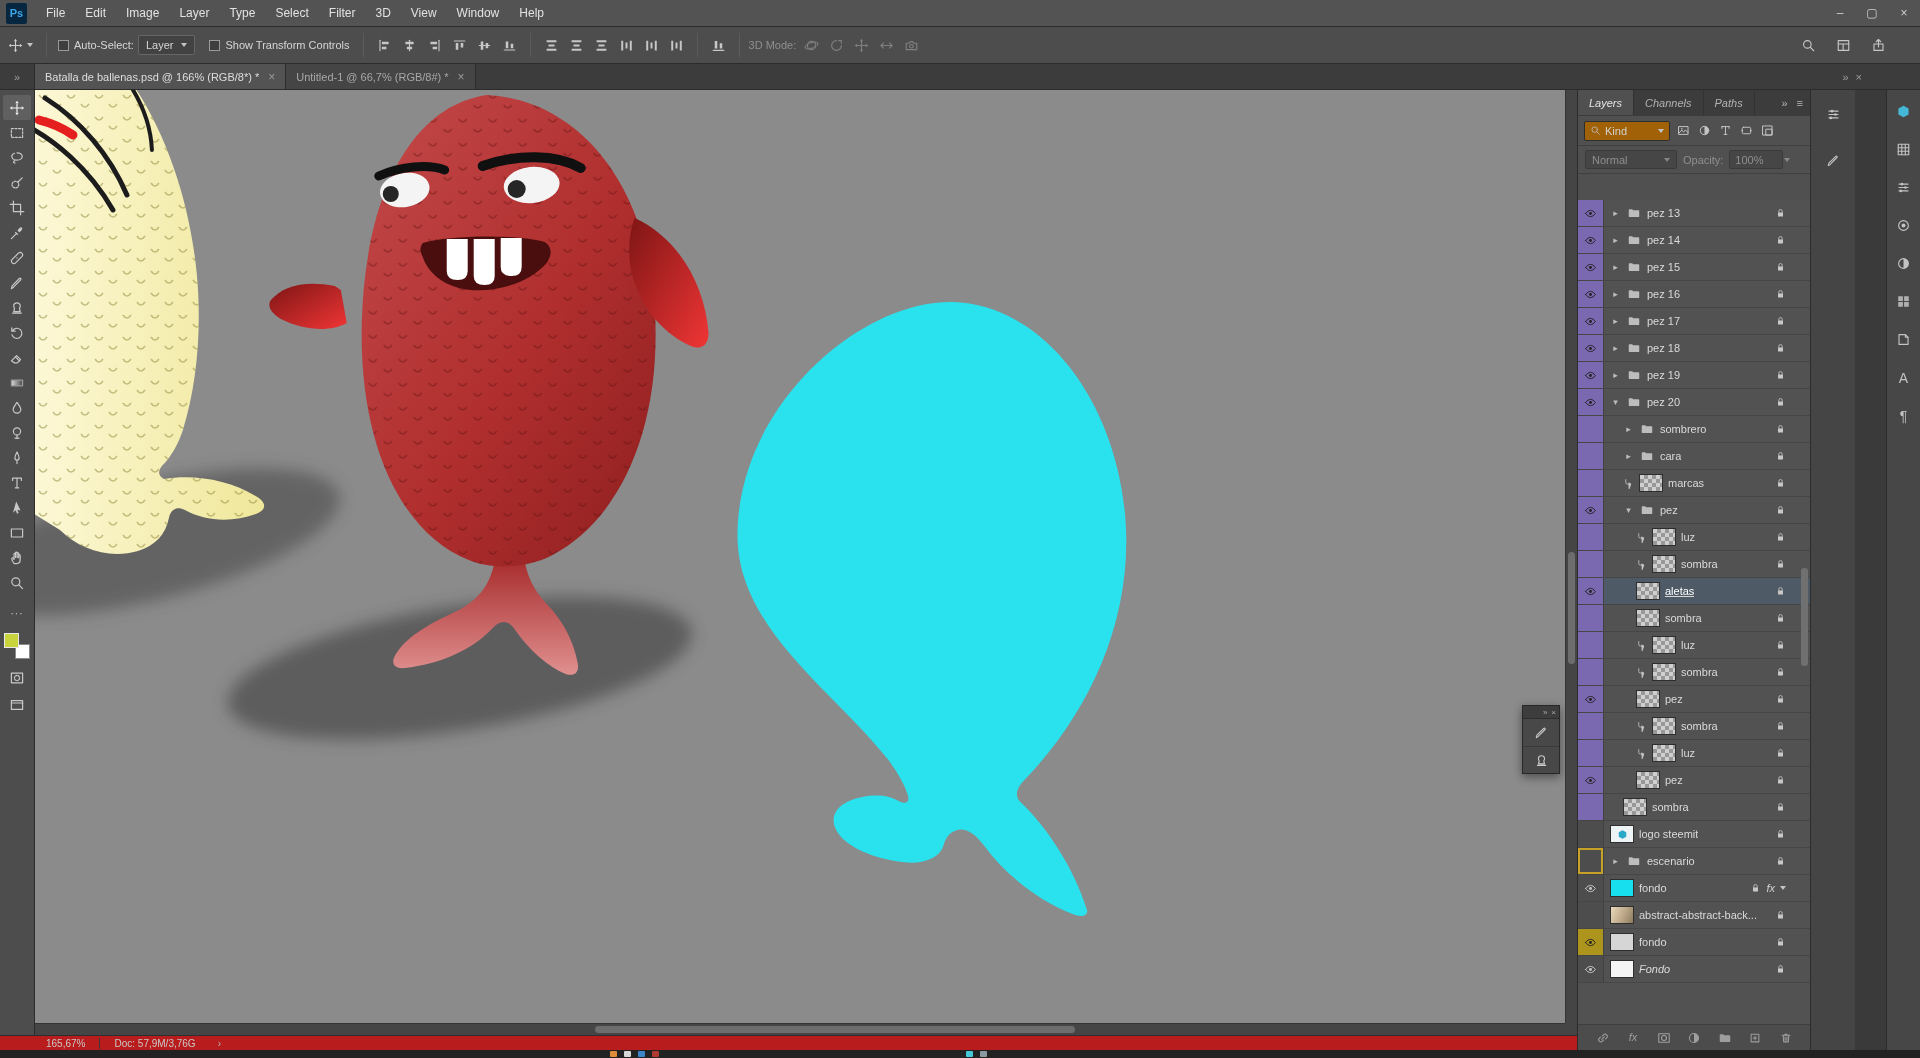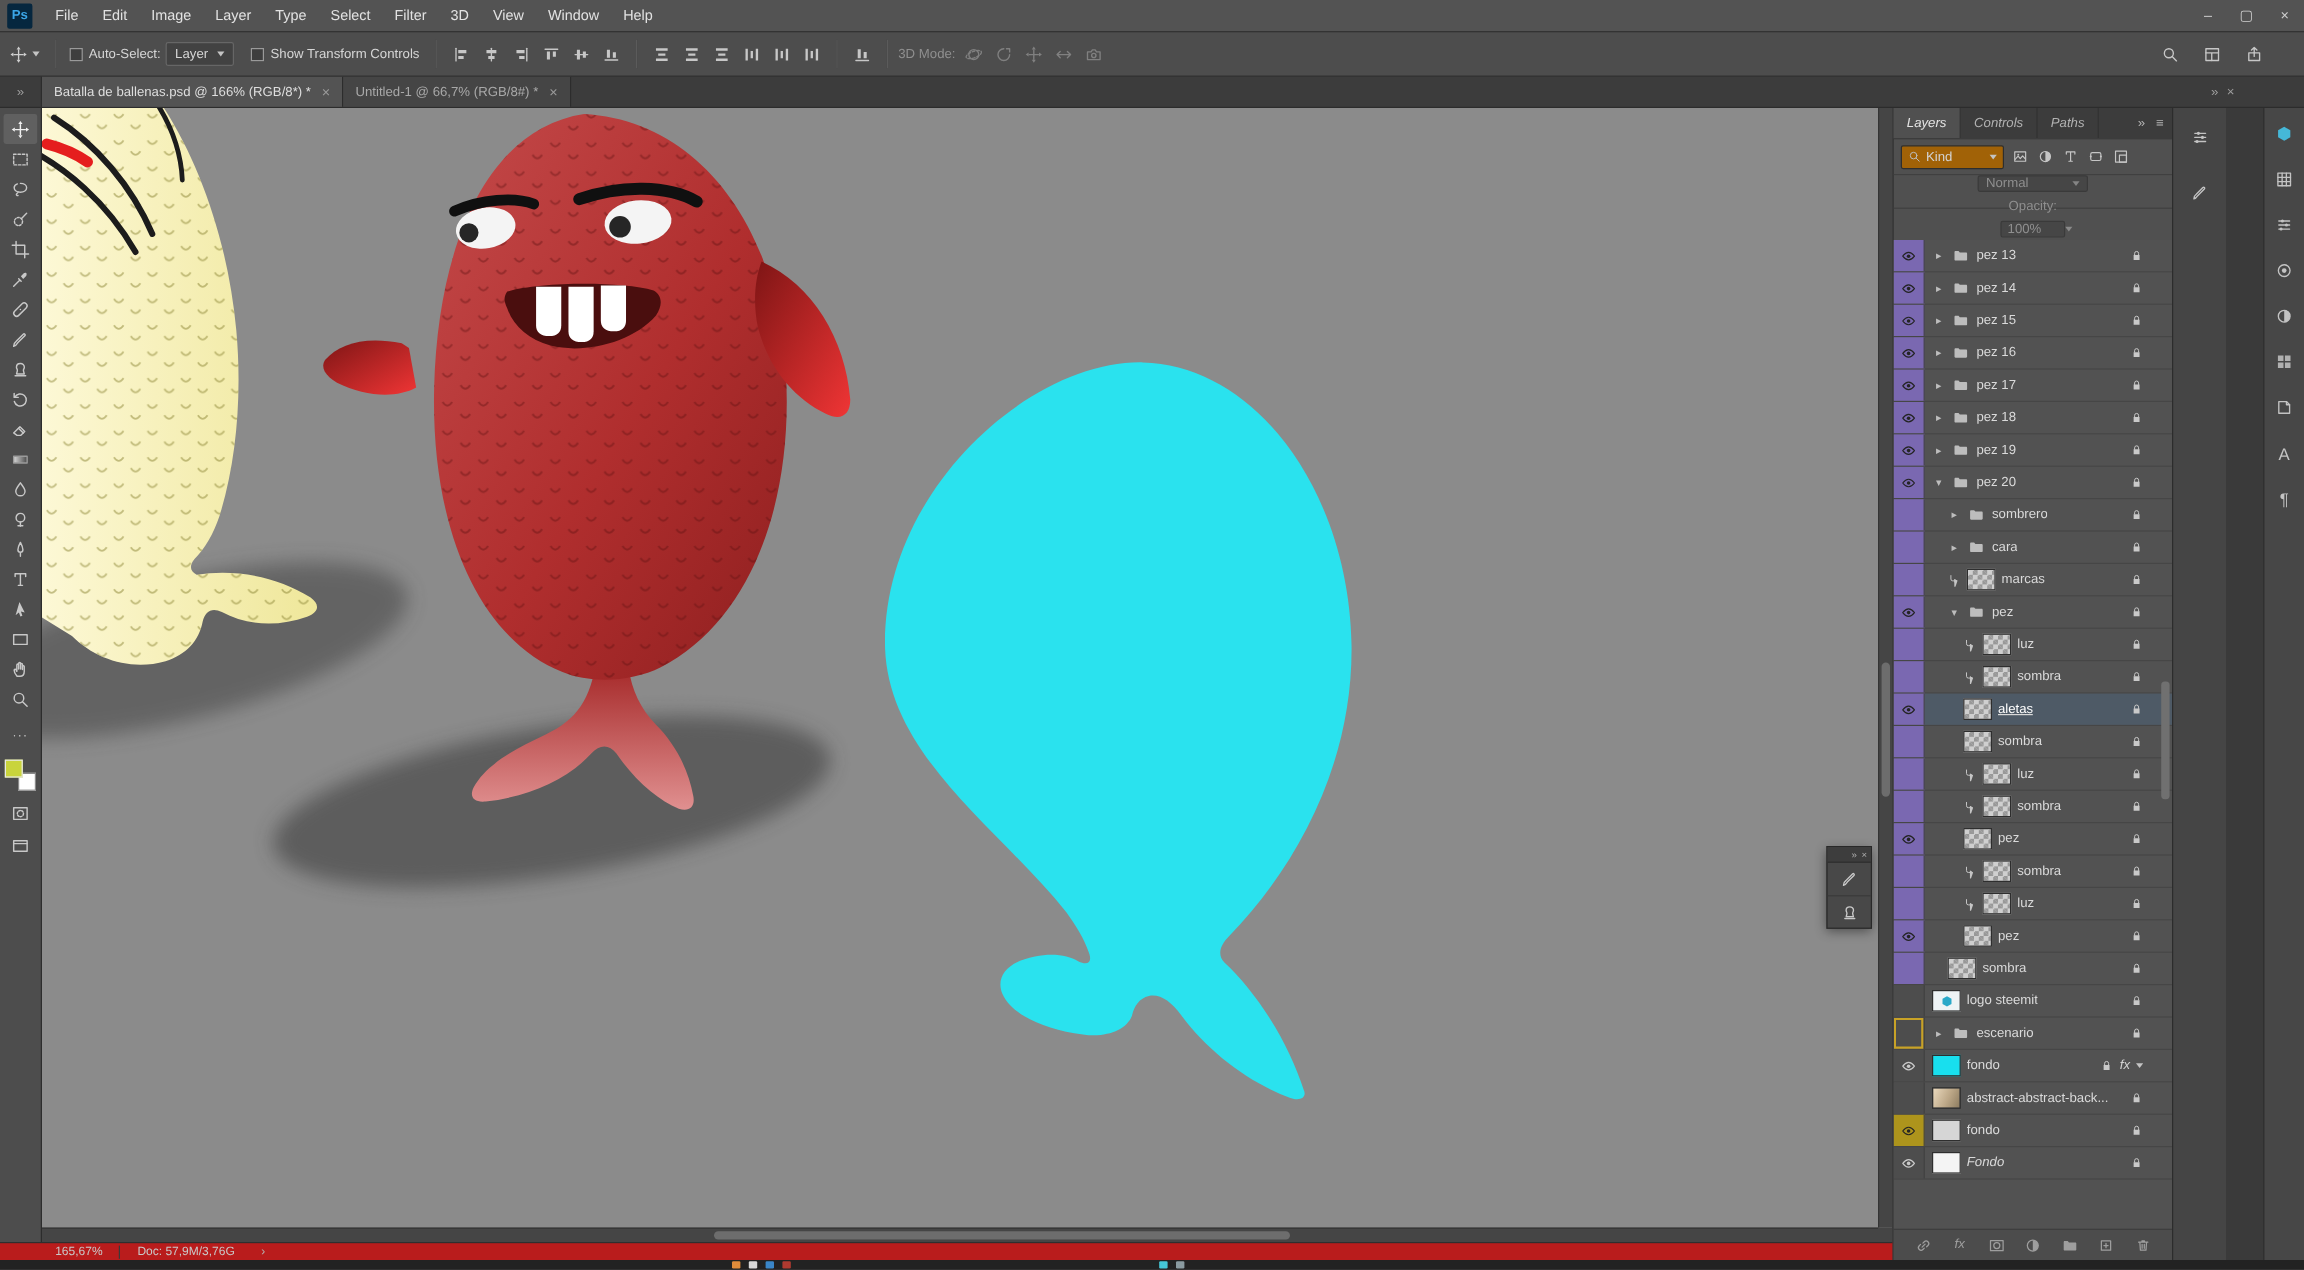--- a/index.html
+++ b/index.html
@@ -74,21 +74,21 @@
   #panel-tabs-host{display:flex;}
   .ptab{padding:0 11px;line-height:26px;color:#b2b2b2;border-right:1px solid #323232;font-style:italic;}
   .ptab.active{background:#505050;color:#e4e4e4;}
   .ptab-ctrl{margin-left:auto;display:flex;align-items:center;gap:9px;padding-right:7px;color:#b5b5b5;font-size:11px;}
   .filter-row{height:30px;display:flex;align-items:center;padding:0 6px;gap:3px;border-bottom:1px solid #404040;}
   .kind-select{flex:0 0 86px;height:20px;background:#a16207;border:1px solid #2e2e2e;border-radius:2px;display:flex;align-items:center;padding:0 5px;gap:4px;color:#d2d2d2;}
   .kind-select .ic{width:11px;height:11px;color:#bdbdbd;}
   .kind-select .caret{margin-left:auto;}
   .f-icon{width:21px;height:19px;display:flex;align-items:center;justify-content:center;color:#c5c5c5;}
   .f-icon svg.ic{width:13px;height:13px;}
-  .blend-row{height:28px;display:flex;align-items:center;padding:0 7px;gap:6px;border-bottom:1px solid #404040;flex-direction:column;}
+  .blend-row{height:28px;display:flex;align-items:center;padding:0 7px;gap:6px;border-bottom:1px solid #404040;}
   .mode-select{width:92px;height:19px;background:#464646;border:1px solid #3a3a3a;border-radius:2px;display:flex;align-items:center;padding:0 6px;color:#8f8f8f;}
   .mode-select .caret,.small-select .caret{margin-left:auto;opacity:.5;}
   .small-select{width:54px;height:19px;background:#464646;border:1px solid #3a3a3a;border-radius:2px;display:flex;align-items:center;padding:0 5px;color:#8f8f8f;gap:20px;}
   .lock-line{height:26px;display:flex;align-items:center;padding:0 7px;gap:4px;border-bottom:1px solid #3a3a3a;margin-top:23px;}
   .lk-icon{width:15px;height:15px;display:flex;align-items:center;justify-content:center;color:#a5a5a5;}
   .lk-icon svg.ic{width:11px;height:11px;}
   #layer-list{position:absolute;left:0;right:0;top:110px;bottom:26px;background:#525252;overflow:hidden;}
   .lrow{height:27px;display:flex;align-items:stretch;border-bottom:1px solid #464646;}
   .eye-cell{flex:0 0 26px;border-right:1px solid #414141;display:flex;align-items:center;justify-content:center;color:#242424;}
   .eye-cell svg.ic{width:13px;height:13px;}
@@ -759,21 +759,21 @@
     <div class="hscroll">
         <div class="hthumb"></div>
       </div>
     <div class="scorner"></div>
   </div>
 
   <div id="layers-dock">
     <div id="panel-tabs">
       <div id="panel-tabs-host">
           <div class="ptab active">Layers</div>
-          <div class="ptab">Controls</div>
+          <div class="ptab">Channels</div>
           <div class="ptab">Paths</div>
         </div>
       <div class="ptab-ctrl">
         <span>»</span>
         <span>≡</span>
       </div>
     </div>
     <div class="filter-row">
       <div class="kind-select">
         <svg class="ic">

